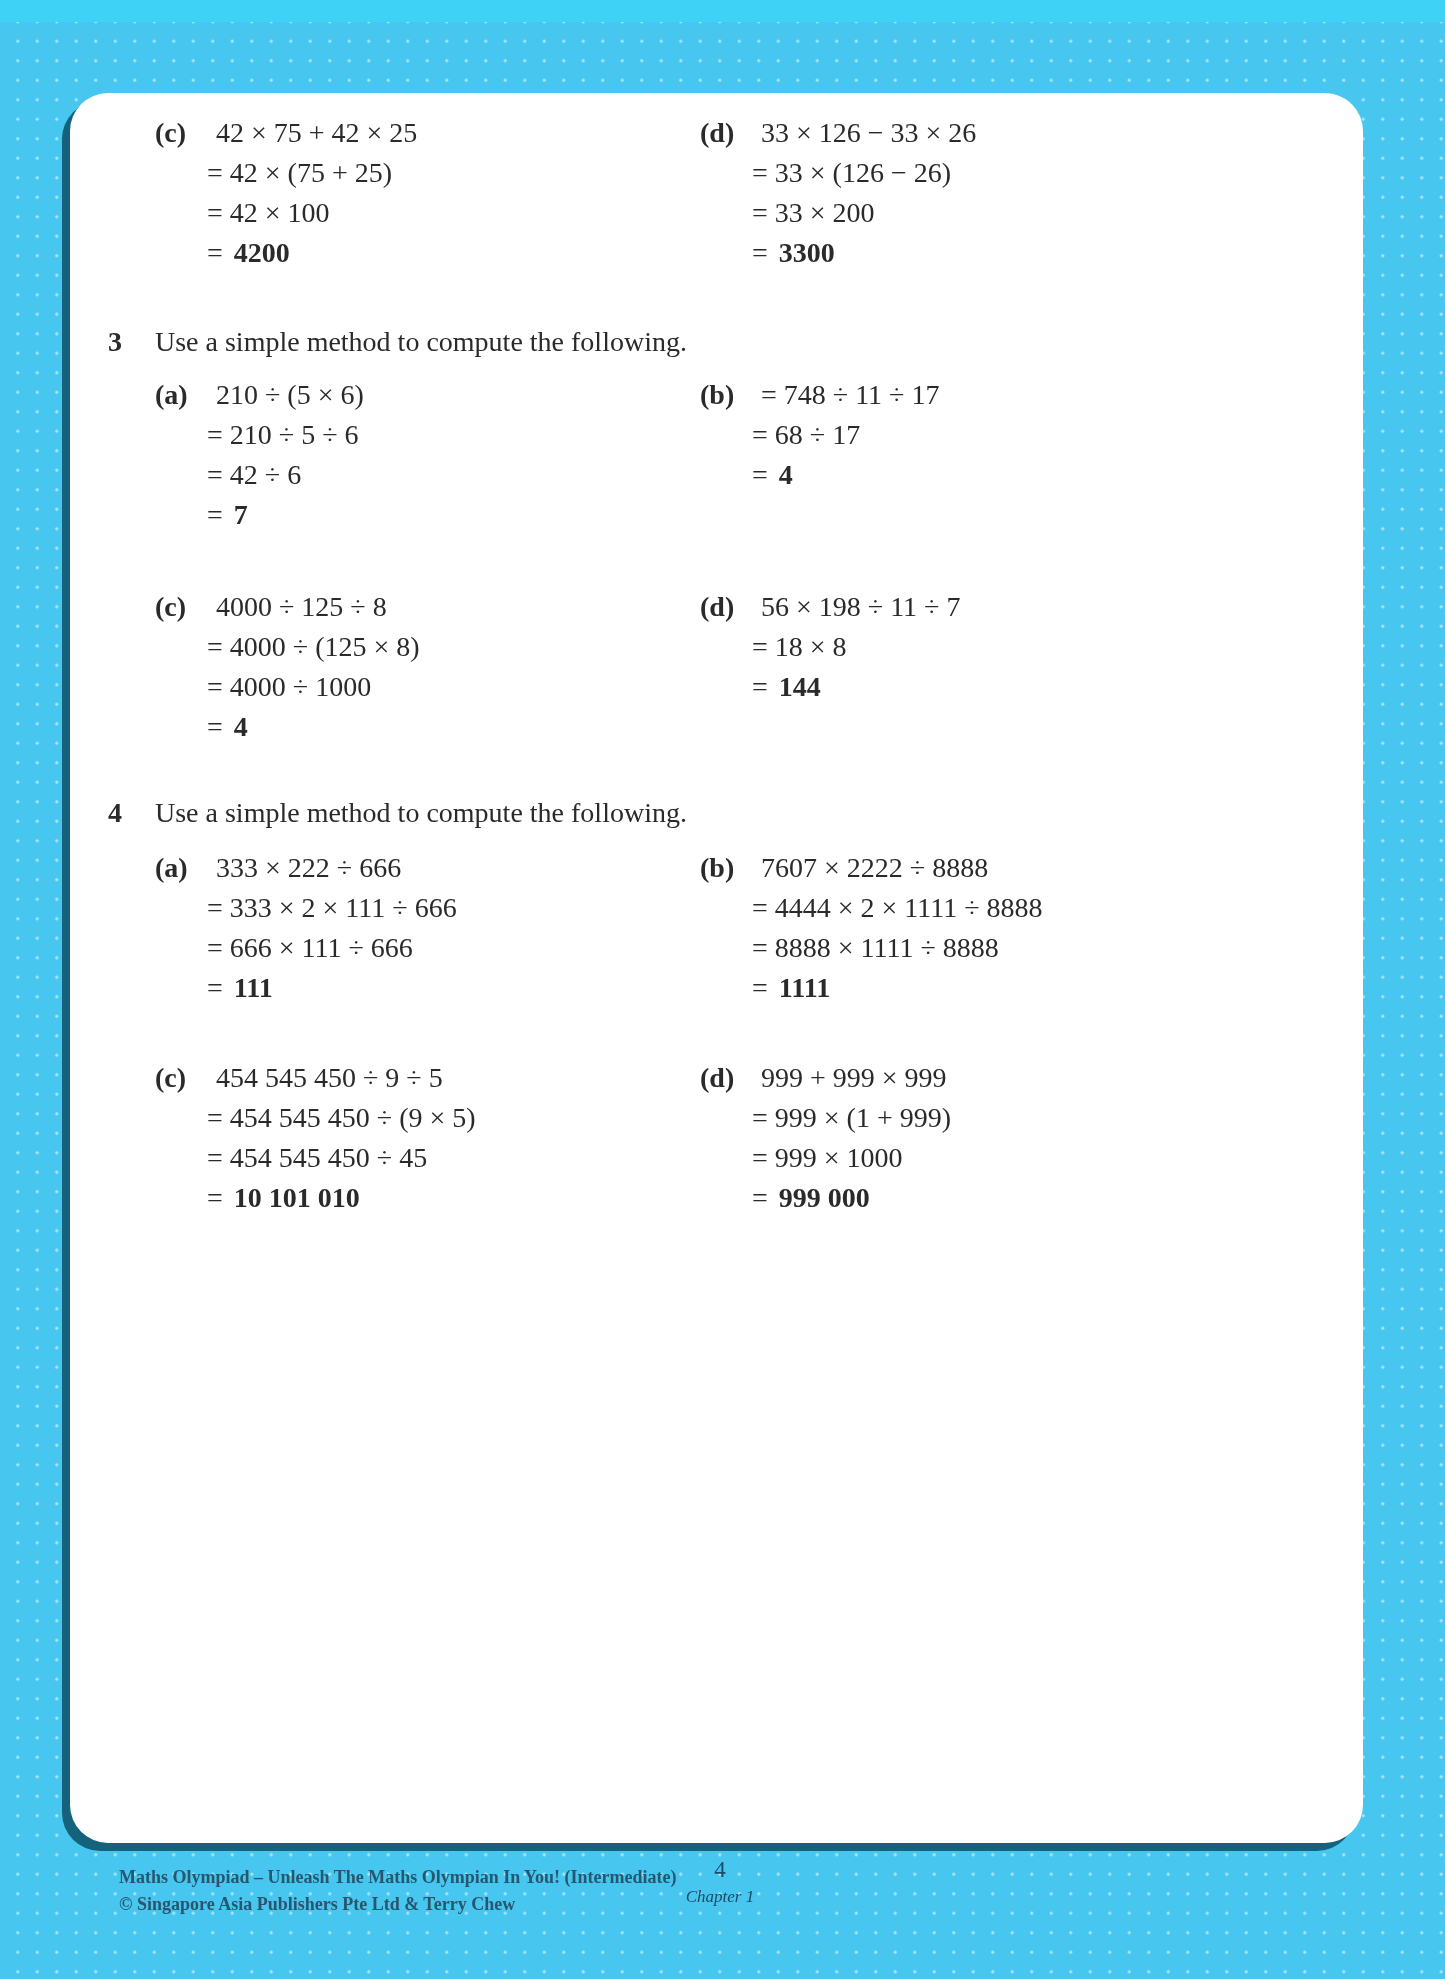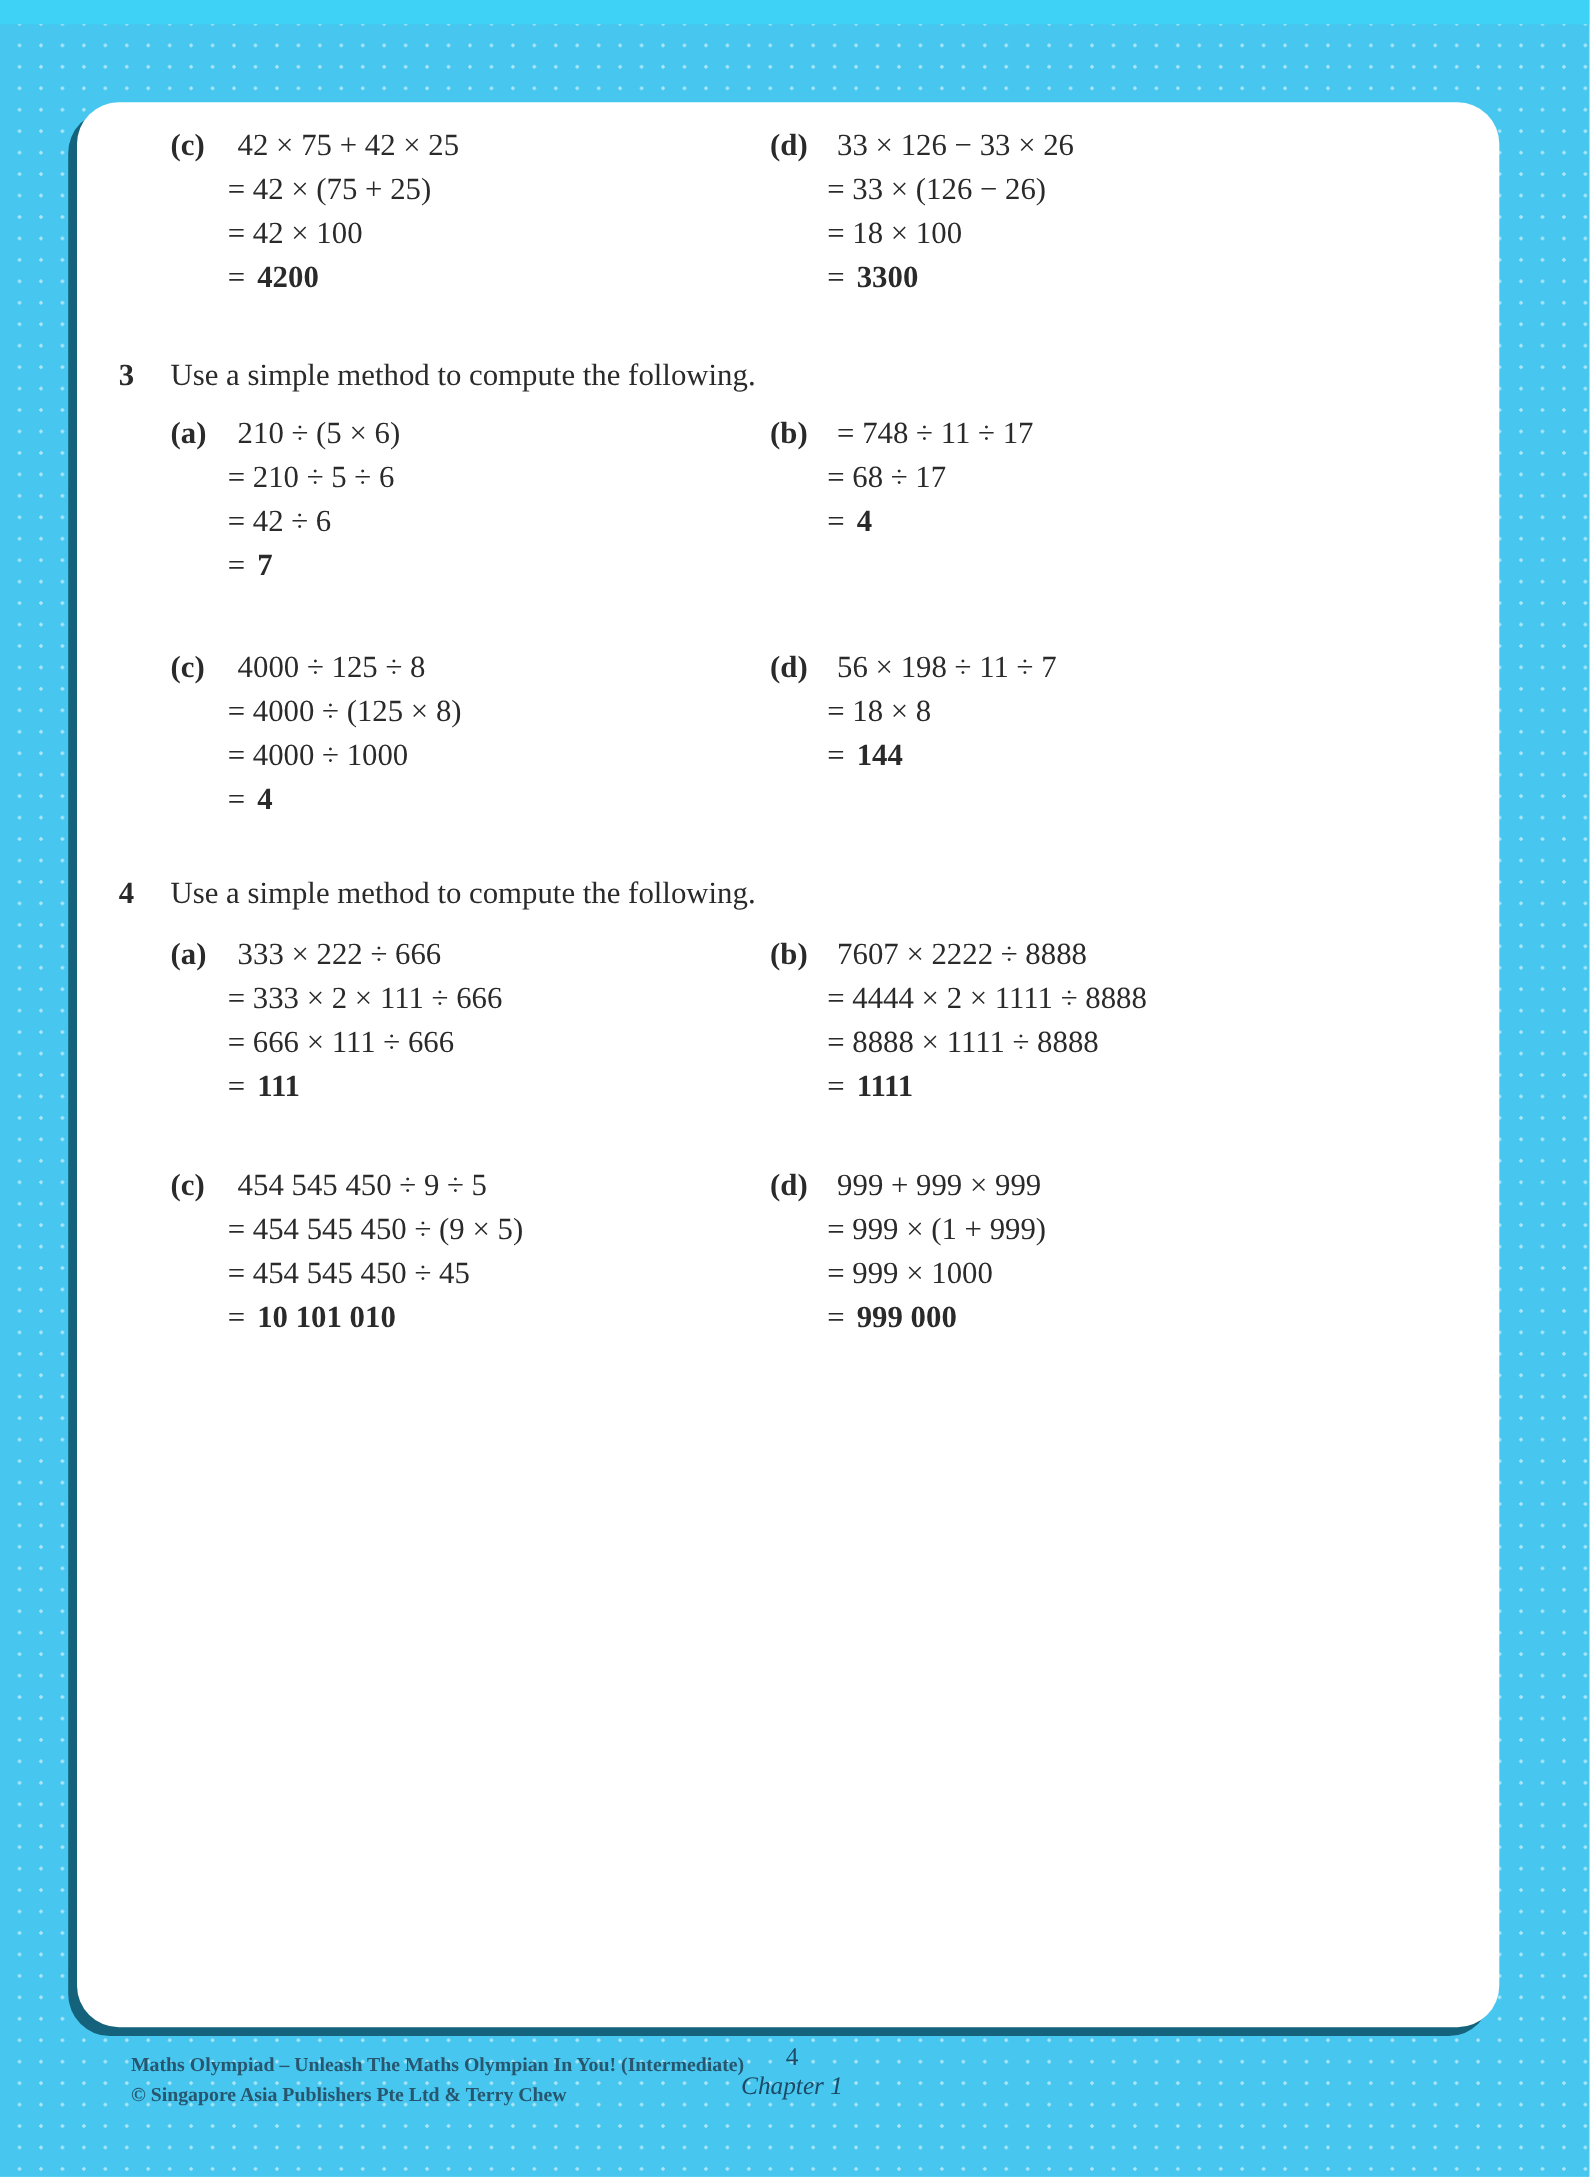--- a/index.html
+++ b/index.html
@@ -45,21 +45,21 @@
   .mt-4cd  { margin-top:50px; }
   .footer-left {
     position:absolute; left:119px; top:1864px;
     font-size:18px; line-height:27px; color:#27566e;font-weight:bold;
   }
   .footer-right {
     position:absolute; left:640px; top:1857px; width:160px;
     text-align:center; color:#1d4a66;
   }
   .footer-right .page-num { font-size:23px; line-height:26px; }
-  .footer-right .chapter  { font-size:23px; line-height:28px; font-style:italic; }
+  .footer-right .chapter  { font-size:17px; line-height:28px; font-style:italic; }
 </style>
 </head>
 <body>
 
 <div class="top-strip"></div>
 
 <div class="card">
   <div class="card-content">
 
     <div class="parts-row">
@@ -70,21 +70,21 @@
           <div class="pline">= 42 × (75 + 25)</div>
           <div class="pline">= 42 × 100</div>
           <div class="pline answer-line"><span>=</span><span class="ans">4200</span></div>
         </div>
       </div>
       <div class="part">
         <span class="plabel">(d)</span>
         <div class="plines">
           <div class="pline">33 × 126 − 33 × 26</div>
           <div class="pline">= 33 × (126 − 26)</div>
-          <div class="pline">= 18 × 100</div>
+          <div class="pline">= 33 × 200</div>
           <div class="pline answer-line"><span>=</span><span class="ans">3300</span></div>
         </div>
       </div>
     </div>
 
     <div class="qheader mt-q3">
       <span class="qnum">3</span>
       <span class="qtext">Use a simple method to compute the following.</span>
     </div>
 

